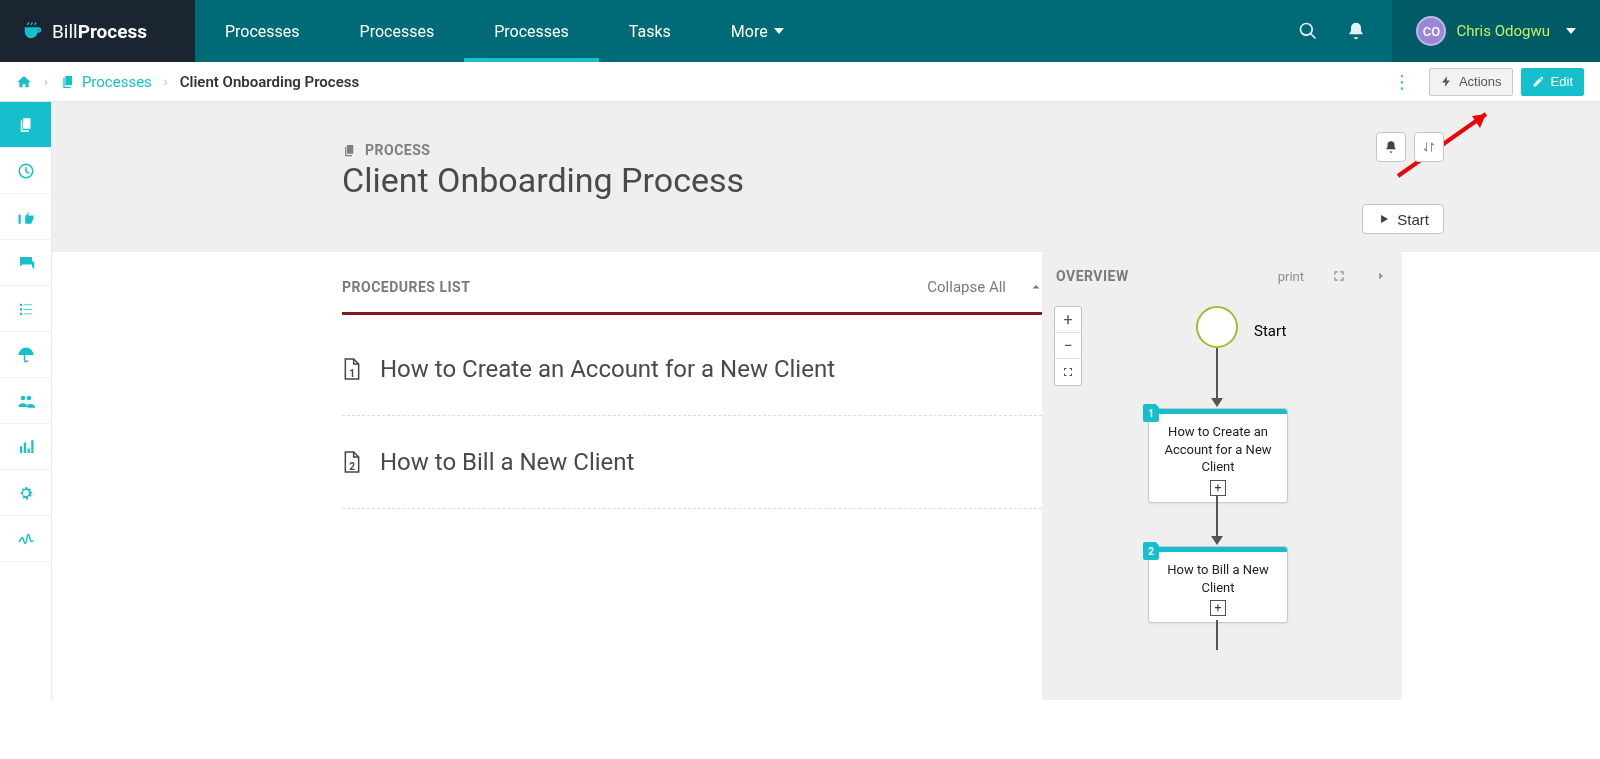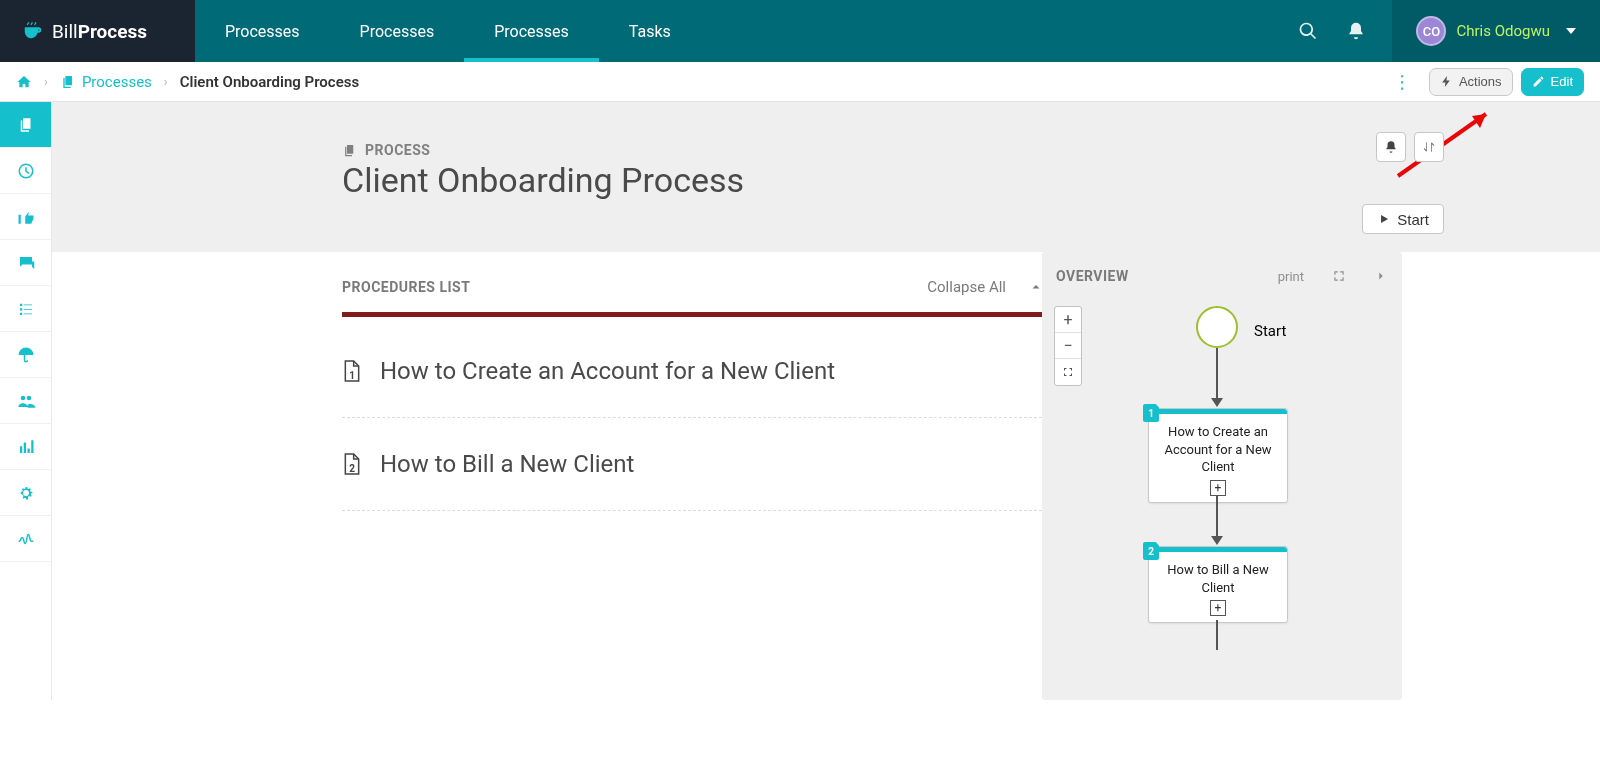--- a/index.html
+++ b/index.html
@@ -22,21 +22,21 @@
   .user-name { color:#bef264; font-size:15px; }
 
   
   .subheader { display:flex; align-items:center; height:40px; padding:0 16px; border-bottom:1px solid #e3e3e3; background:#fff; position:relative; }
   .crumb-icon { width:16px; height:16px; fill:#15c0cc; }
   .crumb-sep { color:#b4b4b4; margin:0 12px; font-size:13px; }
   .crumb-link { color:#15c0cc; font-size:15px; cursor:pointer; display:inline-flex; align-items:center; gap:6px; }
   .crumb-current { color:#333; font-size:15px; font-weight:600; }
   .sub-actions { margin-left:auto; display:flex; align-items:center; gap:8px; }
   .kebab { color:#15c0cc; font-size:18px; padding:0 10px; cursor:pointer; }
-  .btn { display:inline-flex; align-items:center; gap:6px; height:28px; padding:0 10px; border-radius:7px; font-size:13px; cursor:pointer; border:1px solid #c9c9c9; background:#f2f2f2; color:#555; }
+  .btn { display:inline-flex; align-items:center; gap:6px; height:28px; padding:0 10px; border-radius:2px; font-size:13px; cursor:pointer; border:1px solid #c9c9c9; background:#f2f2f2; color:#555; }
   .btn.primary { background:#15c0cc; color:#fff; border-color:#15c0cc; }
   .btn svg { width:13px; height:13px; fill:currentColor; }
 
   .red-arrow { position:absolute; right:100px; top:42px; pointer-events:none; }
 
   
   .body-wrap { display:flex; }
   .side-rail { width:52px; background:#fff; border-right:1px solid #e8e8e8; display:flex; flex-direction:column; }
   .rail-item { height:46px; display:flex; align-items:center; justify-content:center; cursor:pointer; border-bottom:1px solid #f1f1f1; }
   .rail-item svg { width:18px; height:18px; fill:#15c0cc; }
@@ -52,21 +52,21 @@
   .hero-title { font-size:34px; font-weight:400; color:#4a4a4a; margin-top:2px; }
   .hero-controls { position:absolute; right:-22px; top:-10px; display:flex; gap:8px; }
   .hero-controls .sbtn, .start-btn { height:30px; border:1px solid #c6c6c6; background:#fff; border-radius:4px; display:inline-flex; align-items:center; justify-content:center; cursor:pointer; }
   .hero-controls .sbtn { width:30px; }
   .hero-controls svg, .start-btn svg { width:14px; height:14px; fill:#434343; }
   .start-wrap { position:absolute; right:-22px; top:62px; }
   .start-btn { padding:0 14px; gap:6px; font-size:15px; color:#333; }
 
   .content-row { display:flex; padding:0; }
   .content-left { width:700px; margin-left:290px; }
-  .section-head { display:flex; align-items:center; justify-content:space-between; padding:26px 0 16px; border-bottom:5px solid #7f1d1d; }
+  .section-head { display:flex; align-items:center; justify-content:space-between; padding:26px 0 16px; border-bottom:3px solid #7f1d1d; }
   .section-head h3 { font-size:14px; color:#7a7a7a; font-weight:700; letter-spacing:.5px; }
   .collapse-link { color:#7a7a7a; font-size:15px; cursor:pointer; display:inline-flex; align-items:center; gap:24px; }
   .proc-row { display:flex; align-items:center; gap:18px; padding:32px 0; border-bottom:1px dashed #dcdcdc; cursor:pointer; }
   .num-icon { width:20px; height:24px; position:relative; }
   .num-icon svg { width:20px; height:24px; fill:none; stroke:#444; stroke-width:1.8; }
   .num-icon .n { position:absolute; bottom:2px; left:0; right:0; text-align:center; font-size:10px; font-weight:700; color:#444; }
   .proc-title { font-size:24px; color:#4a4a4a; }
   .proc-row:first-of-type { padding-top:40px; }
   .proc-list .proc-row + .proc-row { }
   .proc-list { margin-left:0; }
@@ -106,20 +106,24 @@
         <path fill="#15c0cc" d="M3 8h15a3 3 0 0 1 0 6h-1.1A7 7 0 0 1 3 13V8zm15 2v2a1 1 0 0 0 0-2z"></path>
         <path fill="#15c0cc" d="M6 5c0-1 1-1 1-2M10 5c0-1 1-1 1-2M14 5c0-1 1-1 1-2" stroke="#15c0cc" stroke-width="1.4" stroke-linecap="round"></path>
       </svg>
     <span><span class="brand-text1">Bill</span><span class="brand-text2">Process</span></span>
   </div>
   <div class="nav-links">
     <a class="nav-link">Processes</a>
     <a class="nav-link">Processes</a>
     <a class="nav-link active">Processes</a>
     <a class="nav-link">Tasks</a>
+    <a class="nav-link">
+        <span>More</span>
+        <span class="caret-down"></span>
+      </a>
   </div>
   <div class="nav-spacer"></div>
   <div class="nav-icons">
     <svg class="nav-icon" viewBox="0 0 24 24">
         <path d="M10 2a8 8 0 1 0 4.9 14.3l5.4 5.4 1.4-1.4-5.4-5.4A8 8 0 0 0 10 2zm0 2a6 6 0 1 1 0 12 6 6 0 0 1 0-12z"></path>
       </svg>
     <svg class="nav-icon" viewBox="0 0 24 24">
         <path d="M12 2a6 6 0 0 0-6 6v4l-2 3v1h16v-1l-2-3V8a6 6 0 0 0-6-6zm0 20a2.5 2.5 0 0 0 2.5-2.5h-5A2.5 2.5 0 0 0 12 22z"></path>
       </svg>
   </div>

